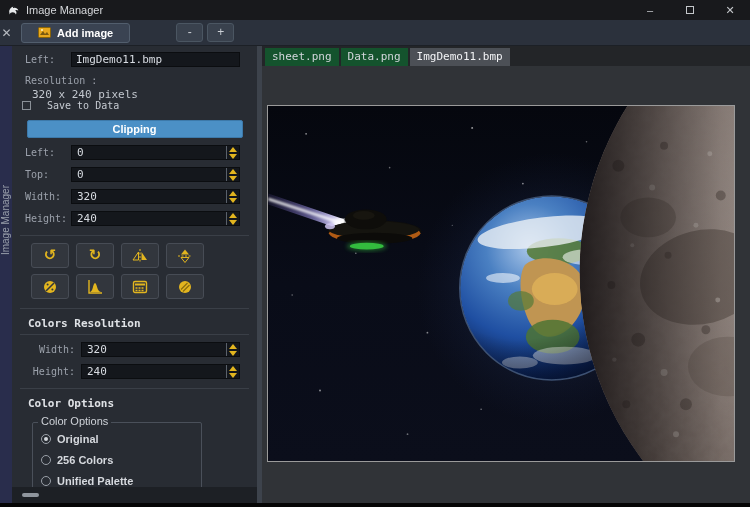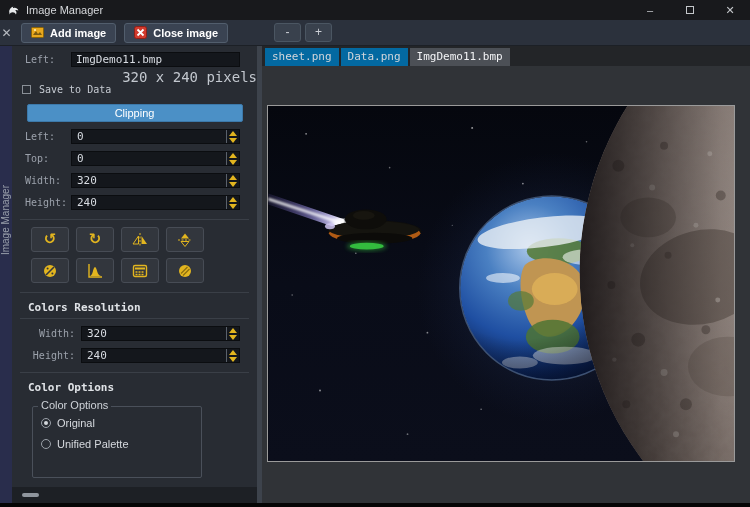--- a/index.html
+++ b/index.html
@@ -12,21 +12,21 @@
               background:#18191c; color:#d6d8db; font-size:11px; }
   .app-ico { width:13px; height:13px; margin-right:6px; flex:none; }
   .tb-spacer { flex:1; }
   .winctl { width:40px; text-align:center; font-size:11px; color:#c4c7cb; cursor:default; }
   .winctl.max span { display:inline-block; width:8px; height:8px; border:1px solid #c4c7cb; }
 
   
   .toolbar { height:26px; flex:none; display:flex; align-items:center; background:#2b313c;
              border-bottom:1px solid #1c2026; }
   .panel-x { width:13px; text-align:center; color:#b9bdc3; font-size:12px; line-height:12px; }
-  .tbtn { display:inline-flex; align-items:center; gap:6px; margin-left:8px; padding:2px 9px;
+  .tbtn { display:inline-flex; align-items:center; gap:6px; margin-left:8px; padding:2px 16px;
           height:20px; background:#3a4352; border:1px solid #525e6d; border-radius:3px;
           color:#fff; font-size:11px; font-weight:bold; }
   .tbtn svg { width:13px; height:13px; }
   .zbtn { width:27px; height:19px; background:#39414d; border:1px solid #4b5662; border-radius:3px;
           color:#ccd0d6; font-size:12px; line-height:16px; text-align:center; }
   .zbtn.minus { margin-left:46px; }
   .zbtn.plus  { margin-left:4px; }
 
   
   .app-body { flex:1; display:flex; min-height:0; }
@@ -39,27 +39,27 @@
   .left-panel { width:250px; flex:none; background:#282c33; border-right:5px solid #3d434c;
                 position:relative; color:#d7dbe1; overflow:hidden; }
   .mono  { font-family:"DejaVu Sans Mono", monospace; }
   .lbl   { font-family:"DejaVu Sans Mono", monospace; font-size:10px; color:#9ba1ab; }
   .row-name { display:flex; align-items:center; margin:6px 17px 0 13px; }
   .row-name .lbl { width:46px; }
   .txt-input { flex:1; height:15px; background:#14171c; border:1px solid #0b0d10;
                color:#d8dce2; font-family:"DejaVu Sans Mono",monospace; font-size:11px;
                padding:0 4px; outline:none; }
   .res-lbl { margin:8px 0 0 13px; }
-  .res-val { margin:2px 0 0 20px; font-size:14px; color:#c3c8cf;text-align:right; }
-  .chk-row { display:flex; align-items:center; gap:8px; margin:-1px 0 0 10px; }
+  .res-val { margin:2px 0 0 20px; font-size:11px; color:#c3c8cf; }
+  .chk-row { display:flex; align-items:center; gap:16px; margin:-1px 0 0 10px; }
   .chk-box { width:9px; height:9px; border:1px solid #8a9097; background:transparent; flex:none; }
   .chk-row .lbl { color:#c6cbd2; }
   .clip-btn { display:block; width:216px; height:18px; margin:9px auto 0;
               background:#4b90c6; border:1px solid #3c79aa; border-radius:2px;
-              color:#fff; font-size:11px; font-weight:normal; text-align:center; line-height:16px; }
+              color:#fff; font-size:11px; font-weight:bold; text-align:center; line-height:16px; }
   .spin-row { display:flex; align-items:center; margin:7px 17px 0 13px;justify-content:flex-end; }
   .spin-row .lbl { width:46px; flex:none; }
   .spin-row.out .lbl { width:56px; text-align:right; padding-right:6px; }
   .spinfield { position:relative; flex:1; height:15px; background:#14171c; border:1px solid #0b0d10; }
   .spinfield input { position:absolute; left:0; top:0; bottom:0; right:14px; background:transparent;
                      border:none; color:#d8dce2; font-family:"DejaVu Sans Mono",monospace;
                      font-size:11px; padding:0 0 0 5px; outline:none; }
   .spin { position:absolute; right:0; top:0; bottom:0; width:13px; border-left:1px solid #5a616b;
           display:flex; flex-direction:column; align-items:center; justify-content:center; gap:2px; }
   .arr-up { width:0; height:0; border-left:4px solid transparent; border-right:4px solid transparent;
@@ -78,31 +78,31 @@
   .sep.tight { margin-top:4px; }
   .groupbox { position:relative; margin:12px 0 0 20px; width:170px; height:72px;
               border:1px solid #4a505a; border-radius:2px; padding:10px 0 0 8px; }
   .gb-title { position:absolute; top:-8px; left:5px; background:#282c33; padding:0 3px;
               font-size:11px; color:#ced2d8; }
   .radio-row { display:flex; align-items:center; gap:6px; margin-bottom:9px; }
   .radio { width:10px; height:10px; border:1px solid #9aa0a8; border-radius:50%; flex:none;
            position:relative; }
   .radio.checked::after { content:""; position:absolute; left:2px; top:2px; width:4px; height:4px;
            border-radius:50%; background:#d3d7dc; }
-  .radio-row span.rlbl { font-size:11px; color:#d6d9de; }
+  .radio-row span.rlbl { font-size:11px; color:#d6d9de;font-weight:bold; }
   .hscroll { position:absolute; left:0; right:0; bottom:0; height:16px; background:#1d2025; }
   .hthumb { position:absolute; left:10px; top:6px; width:17px; height:4px; background:#8f959d;
             border-radius:2px; }
 
   
   .main { flex:1; display:flex; flex-direction:column; background:#303337; min-width:0; }
   .tabbar { height:20px; flex:none; background:#232528; display:flex; align-items:flex-end;
             padding-left:3px; gap:2px; }
   .tab { padding:2px 7px 3px; font-family:"DejaVu Sans Mono",monospace; font-size:11px;
-         color:#d2d6db; background:#0369a1; }
+         color:#d2d6db; background:#14532d; }
   .tab.active { background:#4c5056; color:#f2f3f5; }
   .canvas-area { flex:1; position:relative; }
   .image-frame { position:absolute; left:5px; top:39px; width:468px; height:357px;
                  border:1px solid #9a9a9a; background:#06080f; overflow:hidden; }
   .image-frame svg { display:block; width:466px; height:355px; }
   .bottom-edge { height:4px; flex:none; background:#050505; }
 </style>
 </head>
 <body>
 
@@ -122,44 +122,38 @@
   <div class="toolbar">
     <span class="panel-x">✕</span>
     <span class="tbtn">
       <svg viewBox="0 0 13 13">
         <rect x="0.5" y="1.5" width="12" height="10" rx="1" fill="#e8a81e" stroke="#8a6408"></rect>
         <path d="M2 9 L5 5 L7 8 L9 6 L11 9 Z" fill="#7a5a10"></path>
         <circle cx="4" cy="4" r="1" fill="#fff3c0"></circle>
       </svg>
       <span>Add image</span>
     </span>
-    <span class="tbtn">
-      <svg viewBox="0 0 13 13">
-        <rect x="0.5" y="0.5" width="12" height="12" rx="2" fill="#d23b2e" stroke="#8f2018"></rect>
-        <path d="M3.5 3.5 L9.5 9.5 M9.5 3.5 L3.5 9.5" stroke="#fff" stroke-width="1.8"></path>
-      </svg>
-      <span>Close image</span>
-    </span>
     <span class="zbtn minus">-</span>
     <span class="zbtn plus">+</span>
   </div>
 
   <div class="app-body">
 
     <div class="dock-strip">
       <span>Image Manager</span>
     </div>
 
     <div class="left-panel">
 
       <div class="row-name">
         <span class="lbl">Left:</span>
         <input class="txt-input" type="text" value="ImgDemo11.bmp" style="">
       </div>
 
+      <div class="lbl res-lbl">Resolution :</div>
       <div class="mono res-val">320 x 240  pixels</div>
       <div class="chk-row">
         <span class="chk-box"></span>
         <span class="lbl">Save to Data</span>
       </div>
 
       <div class="clip-btn">Clipping</div>
 
       <div class="spin-row">
         <span class="lbl">Left:</span>
@@ -282,20 +276,24 @@
 
       <div class="sep"></div>
 
       <div class="section-h">Color Options</div>
 
       <div class="groupbox">
         <span class="gb-title">Color Options</span>
         <div class="radio-row">
           <span class="radio checked"></span>
           <span class="rlbl">Original</span>
+        </div>
+        <div class="radio-row">
+          <span class="radio"></span>
+          <span class="rlbl">256 Colors</span>
         </div>
         <div class="radio-row">
           <span class="radio"></span>
           <span class="rlbl">Unified Palette</span>
         </div>
       </div>
 
       <div class="hscroll">
         <span class="hthumb"></span>
       </div>

